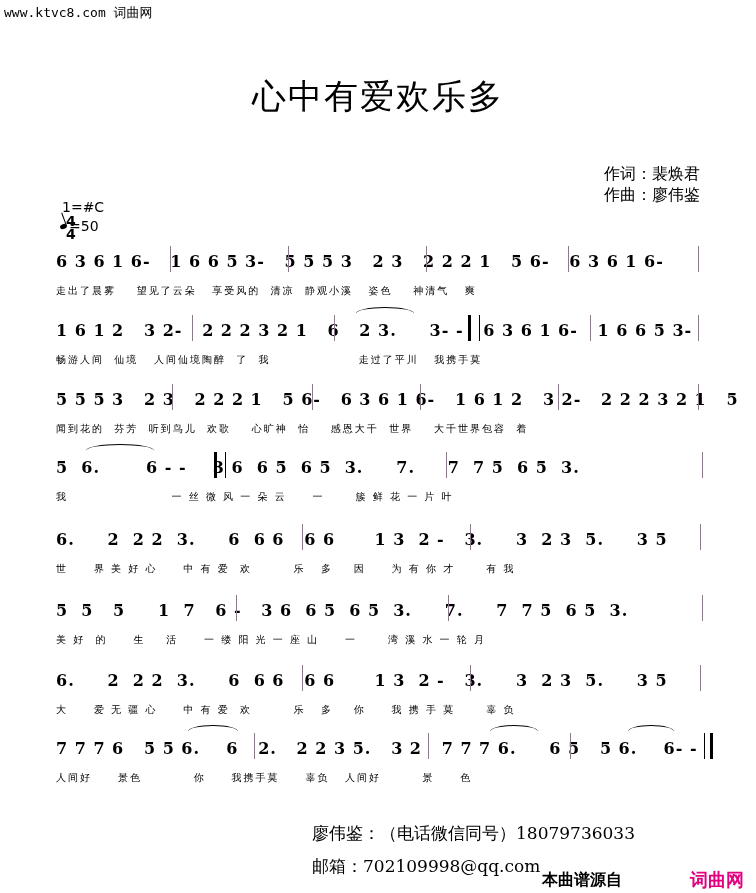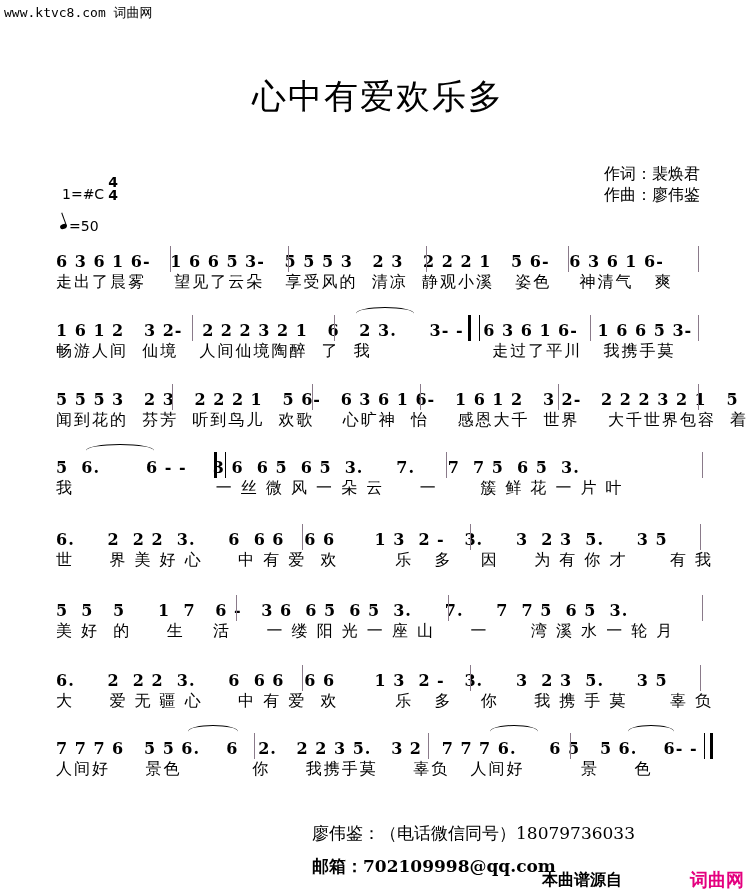--- a/index.html
+++ b/index.html
@@ -1,28 +1,28 @@
 <!DOCTYPE html>
 <html><head>
 <meta charset="utf-8">
 <style>
   html, body { margin:0; padding:0; background:#fff; }
   body { width:756px; height:893px; position:relative; overflow:hidden; font-family:"DejaVu Sans", sans-serif; color:#000; }
   .abs { position:absolute; }
   .watermark-top { left:4px; top:4px; font-family:"DejaVu Sans Mono", monospace; font-size:13px; }
   .title { left:0; width:756px; top:74px; text-align:center; font-family:"DejaVu Serif", serif; font-size:34px; letter-spacing:2px; }
   .credits { left:560px; top:163px; font-size:16px; line-height:21px;margin-left:44px; }
-  .key { left:62px; top:176px; font-size:14px; display:flex; align-items:flex-end; }
+  .key { left:62px; top:199px; font-size:14px; display:flex; align-items:flex-start;flex-direction:column; }
   .timesig { display:inline-flex; flex-direction:column; align-items:center; font-size:14px; line-height:13px; margin-left:4px; font-weight:bold; }
   .tempo { left:60px; top:218px; font-size:14px; display:flex; align-items:center; }
   .note-head { display:inline-block; width:7px; height:5px; background:#000; border-radius:50%; transform:rotate(-20deg); position:relative; margin-right:2px; }
   .note-head::after { content:""; position:absolute; right:0; bottom:2px; width:1px; height:14px; background:#000; }
   .row { position:absolute; left:56px; width:650px; }
   .notes { position:absolute; top:0; left:0; height:26px; white-space:pre; font-family:"DejaVu Serif", serif; font-weight:bold; font-size:16px; letter-spacing:1px; }
-  .lyrics { position:absolute; top:20px; left:0; white-space:pre; font-size:16px; letter-spacing:2px; }
+  .lyrics { position:absolute; top:32px; left:0; white-space:pre; font-size:10px; letter-spacing:2px; }
   .bar { position:absolute; top:-6px; width:1px; height:26px; background:#8a7a8a; }
   .repeat { position:absolute; top:-6px; width:8px; height:26px; border-left:3px solid #000; border-right:1px solid #000; }
   .final { position:absolute; top:-6px; width:5px; height:26px; border-left:1px solid #000; border-right:3px solid #000; }
   .tie { position:absolute; top:-14px; height:12px; border-top:1px solid #000; border-radius:50% 50% 0 0; }
   .contact { left:312px; font-family:"DejaVu Serif", serif; font-size:17px; }
   .source { left:542px; top:870px; font-weight:bold; font-size:16px; }
   .source-brand { left:690px; top:868px; font-weight:bold; font-size:18px; }
 </style>
 </head>
 <body>
@@ -122,16 +122,16 @@
   <div class="tie" style="left:132px;width:50px"></div>
   <div class="bar" style="left:198px"></div>
   <div class="bar" style="left:372px"></div>
   <div class="tie" style="left:434px;width:48px"></div>
   <div class="bar" style="left:514px"></div>
   <div class="tie" style="left:572px;width:46px"></div>
   <div class="final" style="left:648px"></div>
 </div>
 
 <div class="abs contact" style="top:822px;">廖伟鉴：（电话微信同号）18079736033</div>
-<div class="abs contact" style="top:855px;font-weight:bold;">邮箱：702109998@qq.com</div>
+<div class="abs contact" style="top:855px;">邮箱：702109998@qq.com</div>
 
 <div class="abs source">本曲谱源自</div>
 <div class="abs source-brand" style="color:#e4007f;">词曲网</div>
 
 </body></html>

